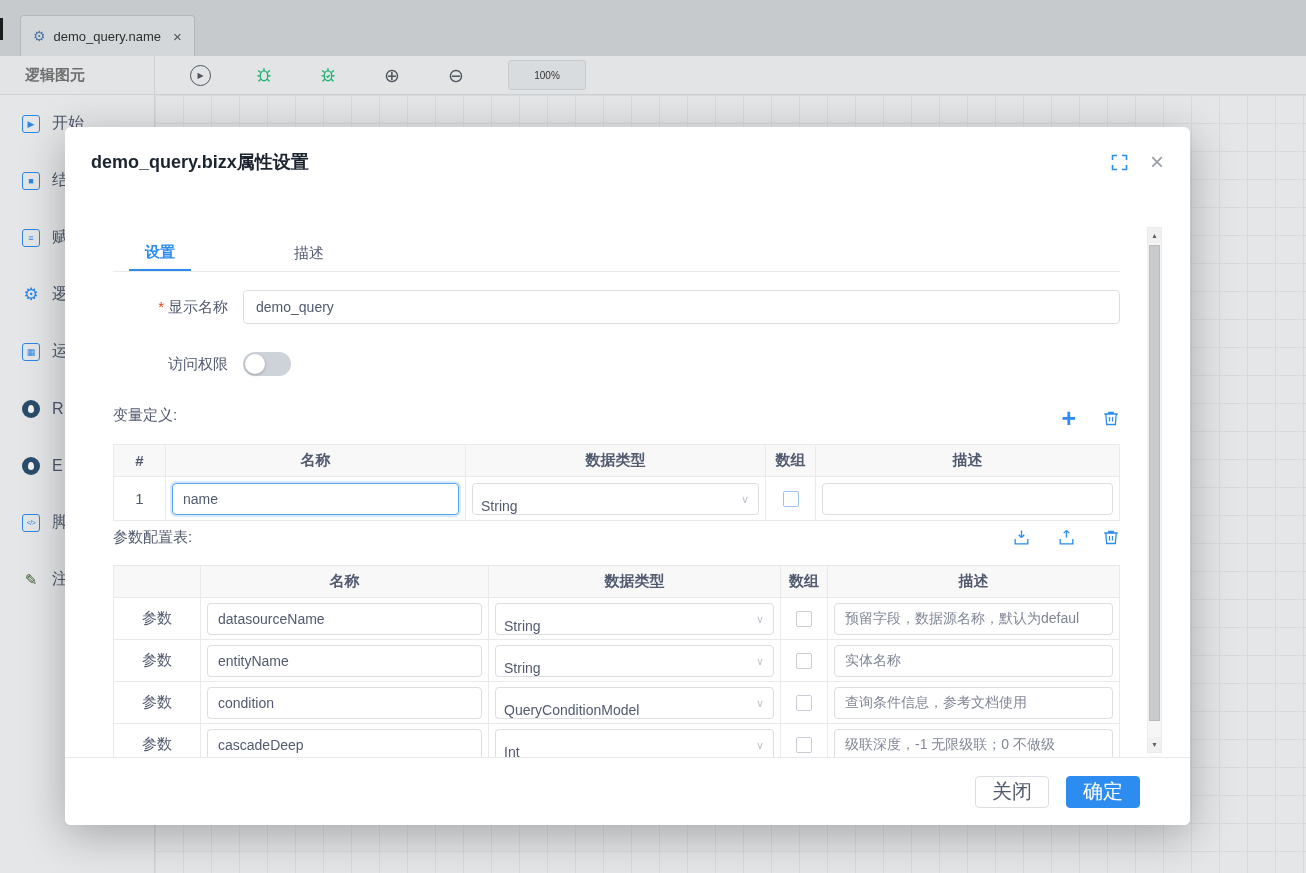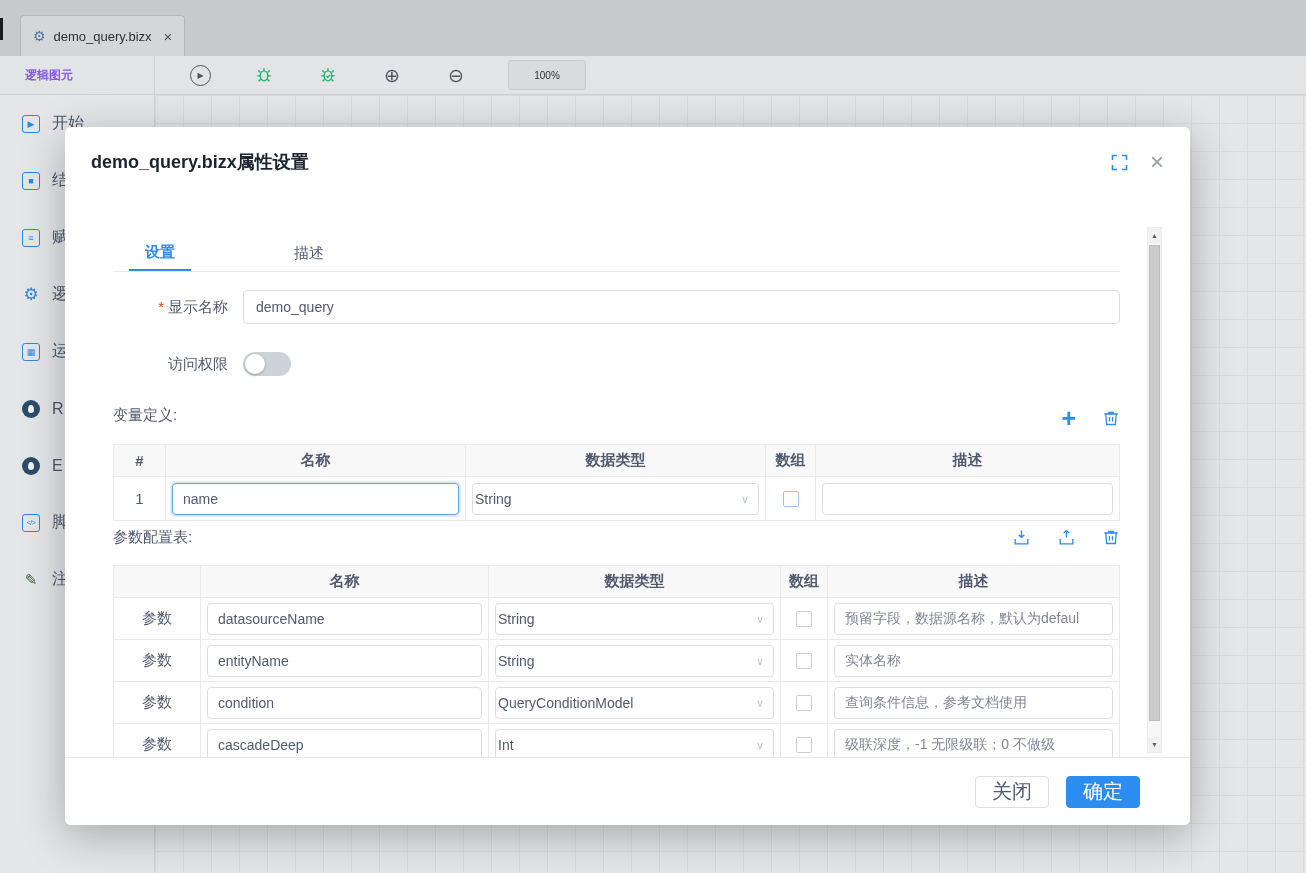--- a/index.html
+++ b/index.html
@@ -8,21 +8,21 @@
 
 
 .tabbar{position:absolute;left:0;top:0;width:100%;height:56px;background:#d2d4d6}
 .notch{position:absolute;left:0;top:18px;width:3px;height:22px;background:#1b1b1b}
 .editor-tab{position:absolute;left:20px;top:15px;height:41px;display:flex;align-items:center;gap:8px;padding:0 12px;background:#e0e2e4;border:1px solid #bdc0c3;border-bottom:none;border-radius:4px 4px 0 0;font-size:13px;color:#2f2f2f;cursor:pointer}
 .tab-gear{color:#4f7cab;font-size:14px;line-height:1}
 .tab-close{color:#555;font-size:15px;margin-left:4px;cursor:pointer}
 
 
 .toolbar{position:absolute;left:0;top:56px;width:100%;height:39px;background:#eef0f2;border-bottom:1px solid #d9dcdf;display:flex;align-items:center}
-.panel-title{width:155px;height:100%;display:flex;align-items:center;padding-left:25px;font-size:12px;font-weight:bold;color:#8b5cf6;border-right:1px solid #d9dcdf;flex:none}
+.panel-title{width:155px;height:100%;display:flex;align-items:center;padding-left:25px;font-size:15px;font-weight:bold;color:#737373;border-right:1px solid #d9dcdf;flex:none}
 .tools{display:flex;align-items:center;gap:40px;padding-left:33px}
 .tool-icon{width:24px;height:24px;display:flex;align-items:center;justify-content:center;cursor:pointer}
 .run-circle{width:21px;height:21px;border:1.5px solid #51585f;border-radius:50%;display:flex;align-items:center;justify-content:center;font-size:8px;color:#51585f;padding-left:1px}
 .zoom-glyph{font-size:19px;color:#51585f;line-height:1}
 .zoom-box{width:78px;height:30px;background:#e5e7ea;border:1px solid #d2d5d8;border-radius:3px;display:flex;align-items:center;justify-content:center;font-size:10px;color:#333;cursor:pointer}
 
 
 .sidebar{position:absolute;left:0;top:95px;width:155px;bottom:0;background:#f1f2f4;border-right:1px solid #dcdfe2}
 .p-item{height:57px;display:flex;align-items:center;gap:12px;padding-left:22px;font-size:16px;color:#515a6e;cursor:pointer;white-space:nowrap}
 .icn{width:18px;height:18px;display:flex;align-items:center;justify-content:center;flex:none}
@@ -71,21 +71,21 @@
 .param-tbl{margin-top:9px;grid-template-columns:87px 288px 292px 47px 1fr}
 .th{height:32px;background:#f8f8f9;display:flex;align-items:center;justify-content:center;font-weight:bold;font-size:15px;color:#515a6e;border-bottom:1px solid #e8eaec;border-right:1px solid #e8eaec}
 .td{display:flex;align-items:center;padding:5px 6px;border-right:1px solid #e8eaec;border-bottom:1px solid #e8eaec;background:#fff}
 .th.last,.td.last{border-right:none}
 .var-tbl .td{height:44px}
 .param-tbl .td{height:42px}
 .center-cell{justify-content:center;font-size:15px;color:#515a6e}
 .cell-input{width:100%;height:32px;border:1px solid #dcdee2;border-radius:4px;padding:0 10px;font-size:14px;color:#515a6e;outline:none;font-family:inherit;background:#fff;min-width:0}
 .cell-input.focused{border-color:#57a3f3;box-shadow:0 0 0 2px rgba(45,140,240,.18)}
 .cell-input.desc{color:#808695}
-.select{position:relative;width:100%;height:32px;border:1px solid #dcdee2;border-radius:4px;display:flex;align-items:center;padding:0 26px 0 2px;font-size:14px;color:#515a6e;cursor:pointer;background:#fff;white-space:nowrap;overflow:hidden}
+.select{position:relative;width:100%;height:32px;border:1px solid #dcdee2;border-radius:4px;display:flex;align-items:flex-end;padding:0 26px 0 8px;font-size:14px;color:#515a6e;cursor:pointer;background:#fff;white-space:nowrap;overflow:hidden}
 .select .chev{position:absolute;right:9px;top:50%;transform:translateY(-50%);color:#bfc4cc;font-size:11px}
 .checkbox{width:16px;height:16px;border:1px solid #c9ced6;border-radius:2px;background:#fff;margin:0 auto;cursor:pointer;flex:none}
 .checkbox.blue{border-color:#9cc6ee}
 
 .modal-footer{position:absolute;left:0;right:0;bottom:0;height:68px;border-top:1px solid #e8eaec;display:flex;align-items:center;justify-content:flex-end;gap:17px;padding-right:50px;background:#fff;border-radius:0 0 6px 6px}
 .btn{height:32px;min-width:70px;padding:0 16px;border-radius:4px;font-size:20px;cursor:pointer;font-family:inherit}
 .btn.ghost{background:#fff;border:1px solid #dcdee2;color:#515a6e}
 .btn.primary{background:#2d8cf0;border:1px solid #2d8cf0;color:#fff}
 
 
@@ -95,21 +95,21 @@
 .ws-btn.down{bottom:0}
 .ws-thumb{position:absolute;left:1px;right:1px;top:17px;height:476px;background:#c9cbcd;border:1px solid #b9bbbd;cursor:pointer}
 </style>
 </head>
 <body>
 
 <div class="tabbar">
   <div class="notch"></div>
   <div class="editor-tab">
     <span class="tab-gear">⚙</span>
-    <span class="tab-label">demo_query.bizx</span>
+    <span class="tab-label">demo_query.name</span>
     <span class="tab-close">×</span>
   </div>
 </div>
 
 <div class="toolbar">
   <div class="panel-title">逻辑图元</div>
   <div class="tools">
     <span class="tool-icon">
       <span class="run-circle">▶</span>
     </span>

